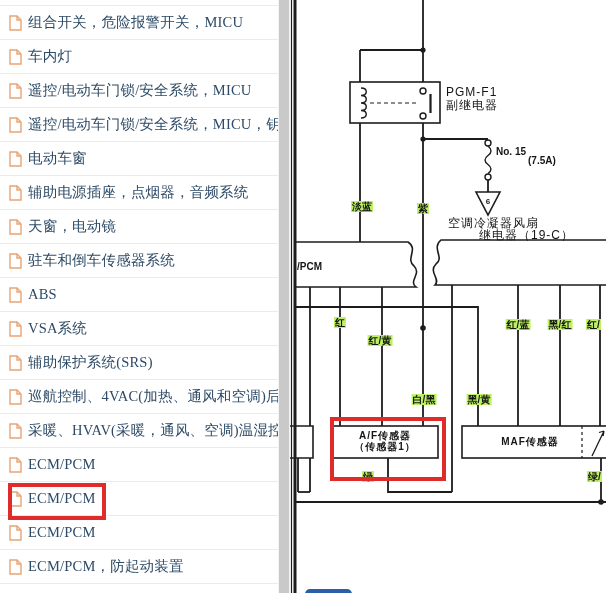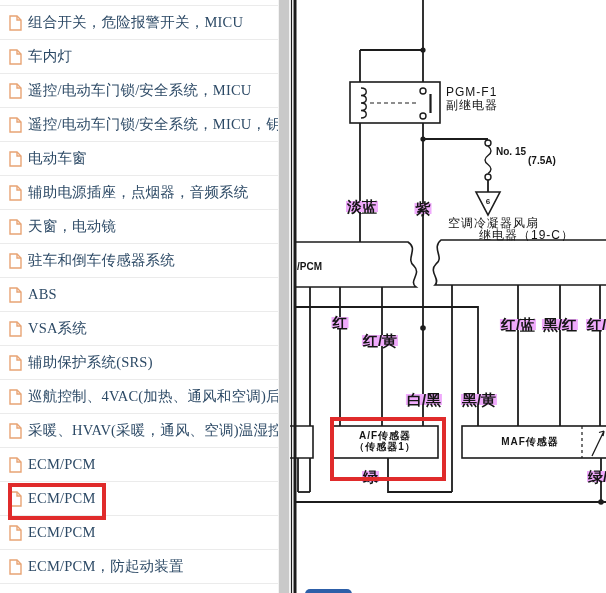--- a/index.html
+++ b/index.html
@@ -13,21 +13,21 @@
   .row .doc{flex:0 0 13px;margin-right:6px;}
   .row .lbl{font-family:"Liberation Serif",serif;font-size:14.5px;color:#2d4a66;letter-spacing:0.2px;}
   #ecm-highlight{position:absolute;left:8px;top:483px;width:90px;height:29px;
        border:4px solid #e02b2b;pointer-events:none;}
   
   #scrollbar{position:absolute;left:278px;top:0;width:12px;height:593px;background:#f3f3f3;}
   #scroll-thumb{position:absolute;left:1px;top:0;width:10px;height:593px;background:#c9c9c9;}
   
   #diagram{position:absolute;left:290px;top:0;width:316px;height:593px;background:#fff;}
   #diagram svg{position:absolute;left:0;top:0;}
-  .wl{position:absolute;font-weight:bold;font-size:15px;color:#151515;background:#f0abfc;
+  .wl{position:absolute;font-weight:bold;font-size:10px;color:#151515;background:#bef264;
       padding:0 1px;white-space:nowrap;transform:translateX(-50%);line-height:11px;}
   .wl.la{transform:none;}
   .cap{position:absolute;font-weight:normal;font-size:12px;color:#151515;
        white-space:nowrap;line-height:12px;letter-spacing:1px;text-align:right;}
   .tiny{position:absolute;font-weight:bold;font-size:10px;color:#151515;white-space:nowrap;line-height:8px;}
   .boxlbl{position:absolute;font-weight:bold;font-size:10px;color:#151515;white-space:nowrap;
           transform:translateX(-50%);line-height:12px;letter-spacing:1px;}
   #af-highlight{position:absolute;left:40px;top:417px;width:108px;height:56px;
        border:4px solid #e02b2b;pointer-events:none;}
   #next-btn{position:absolute;left:15px;top:589px;width:47px;height:14px;background:#2d5fa8;

